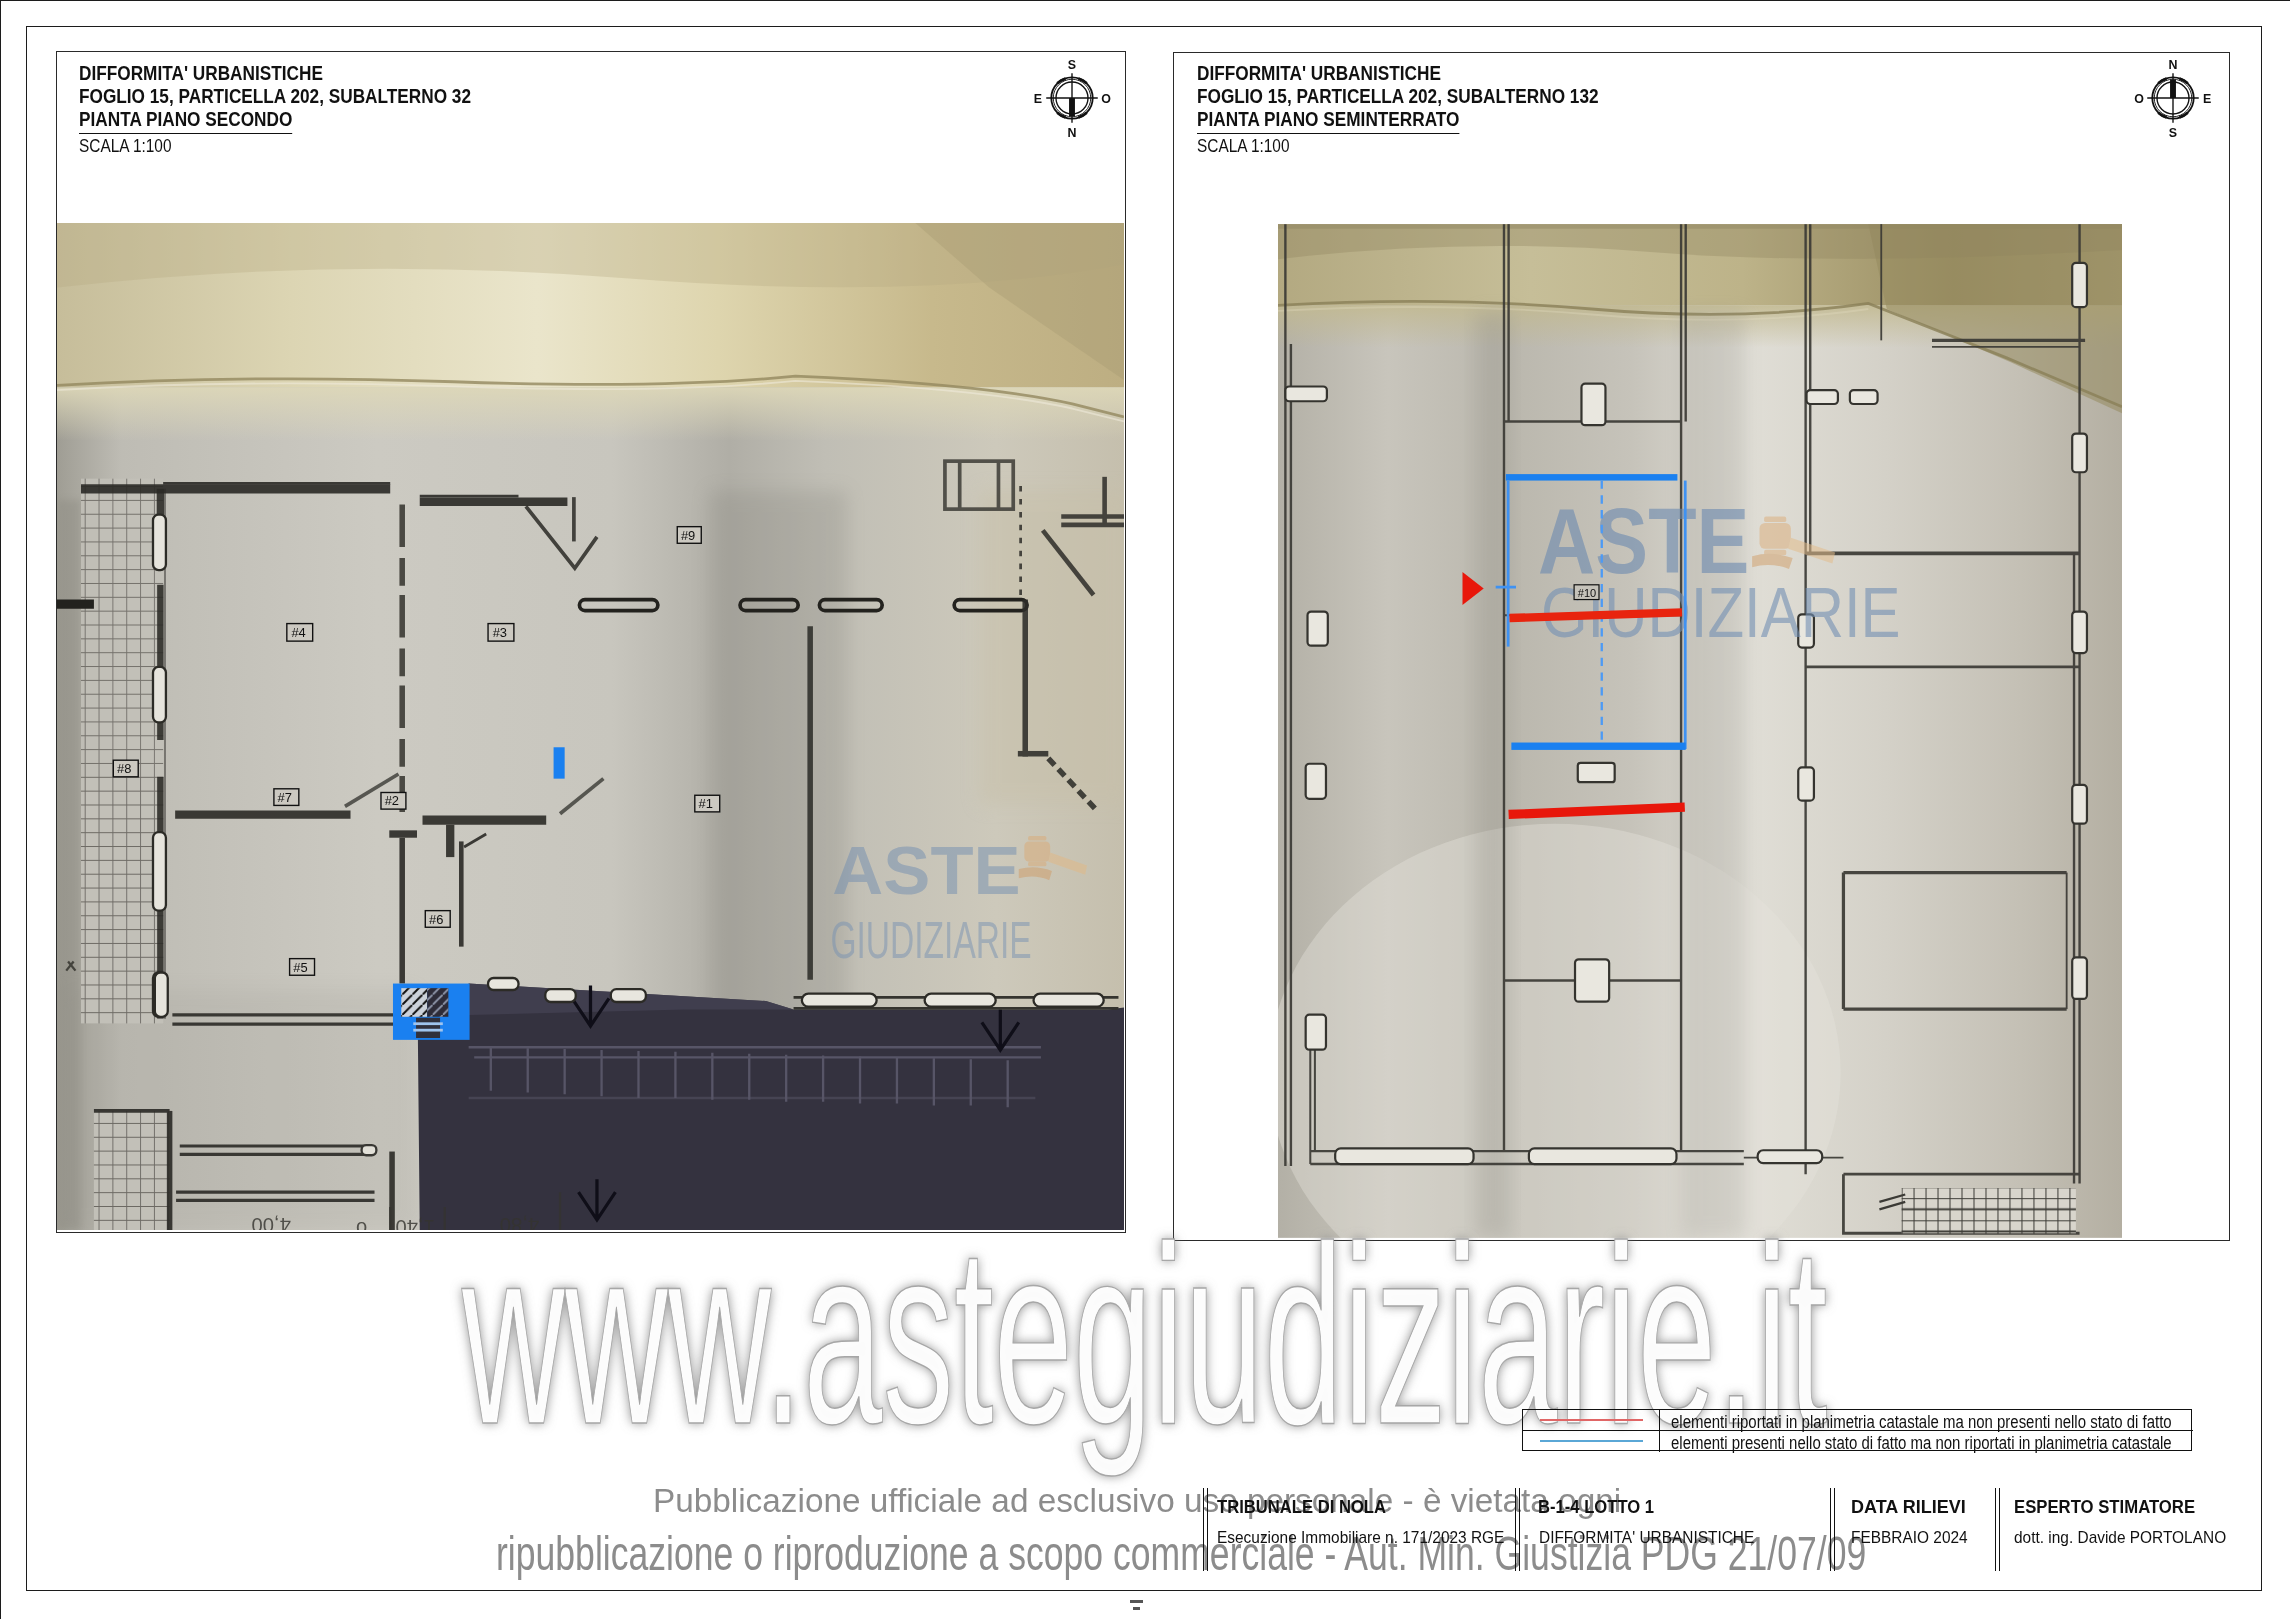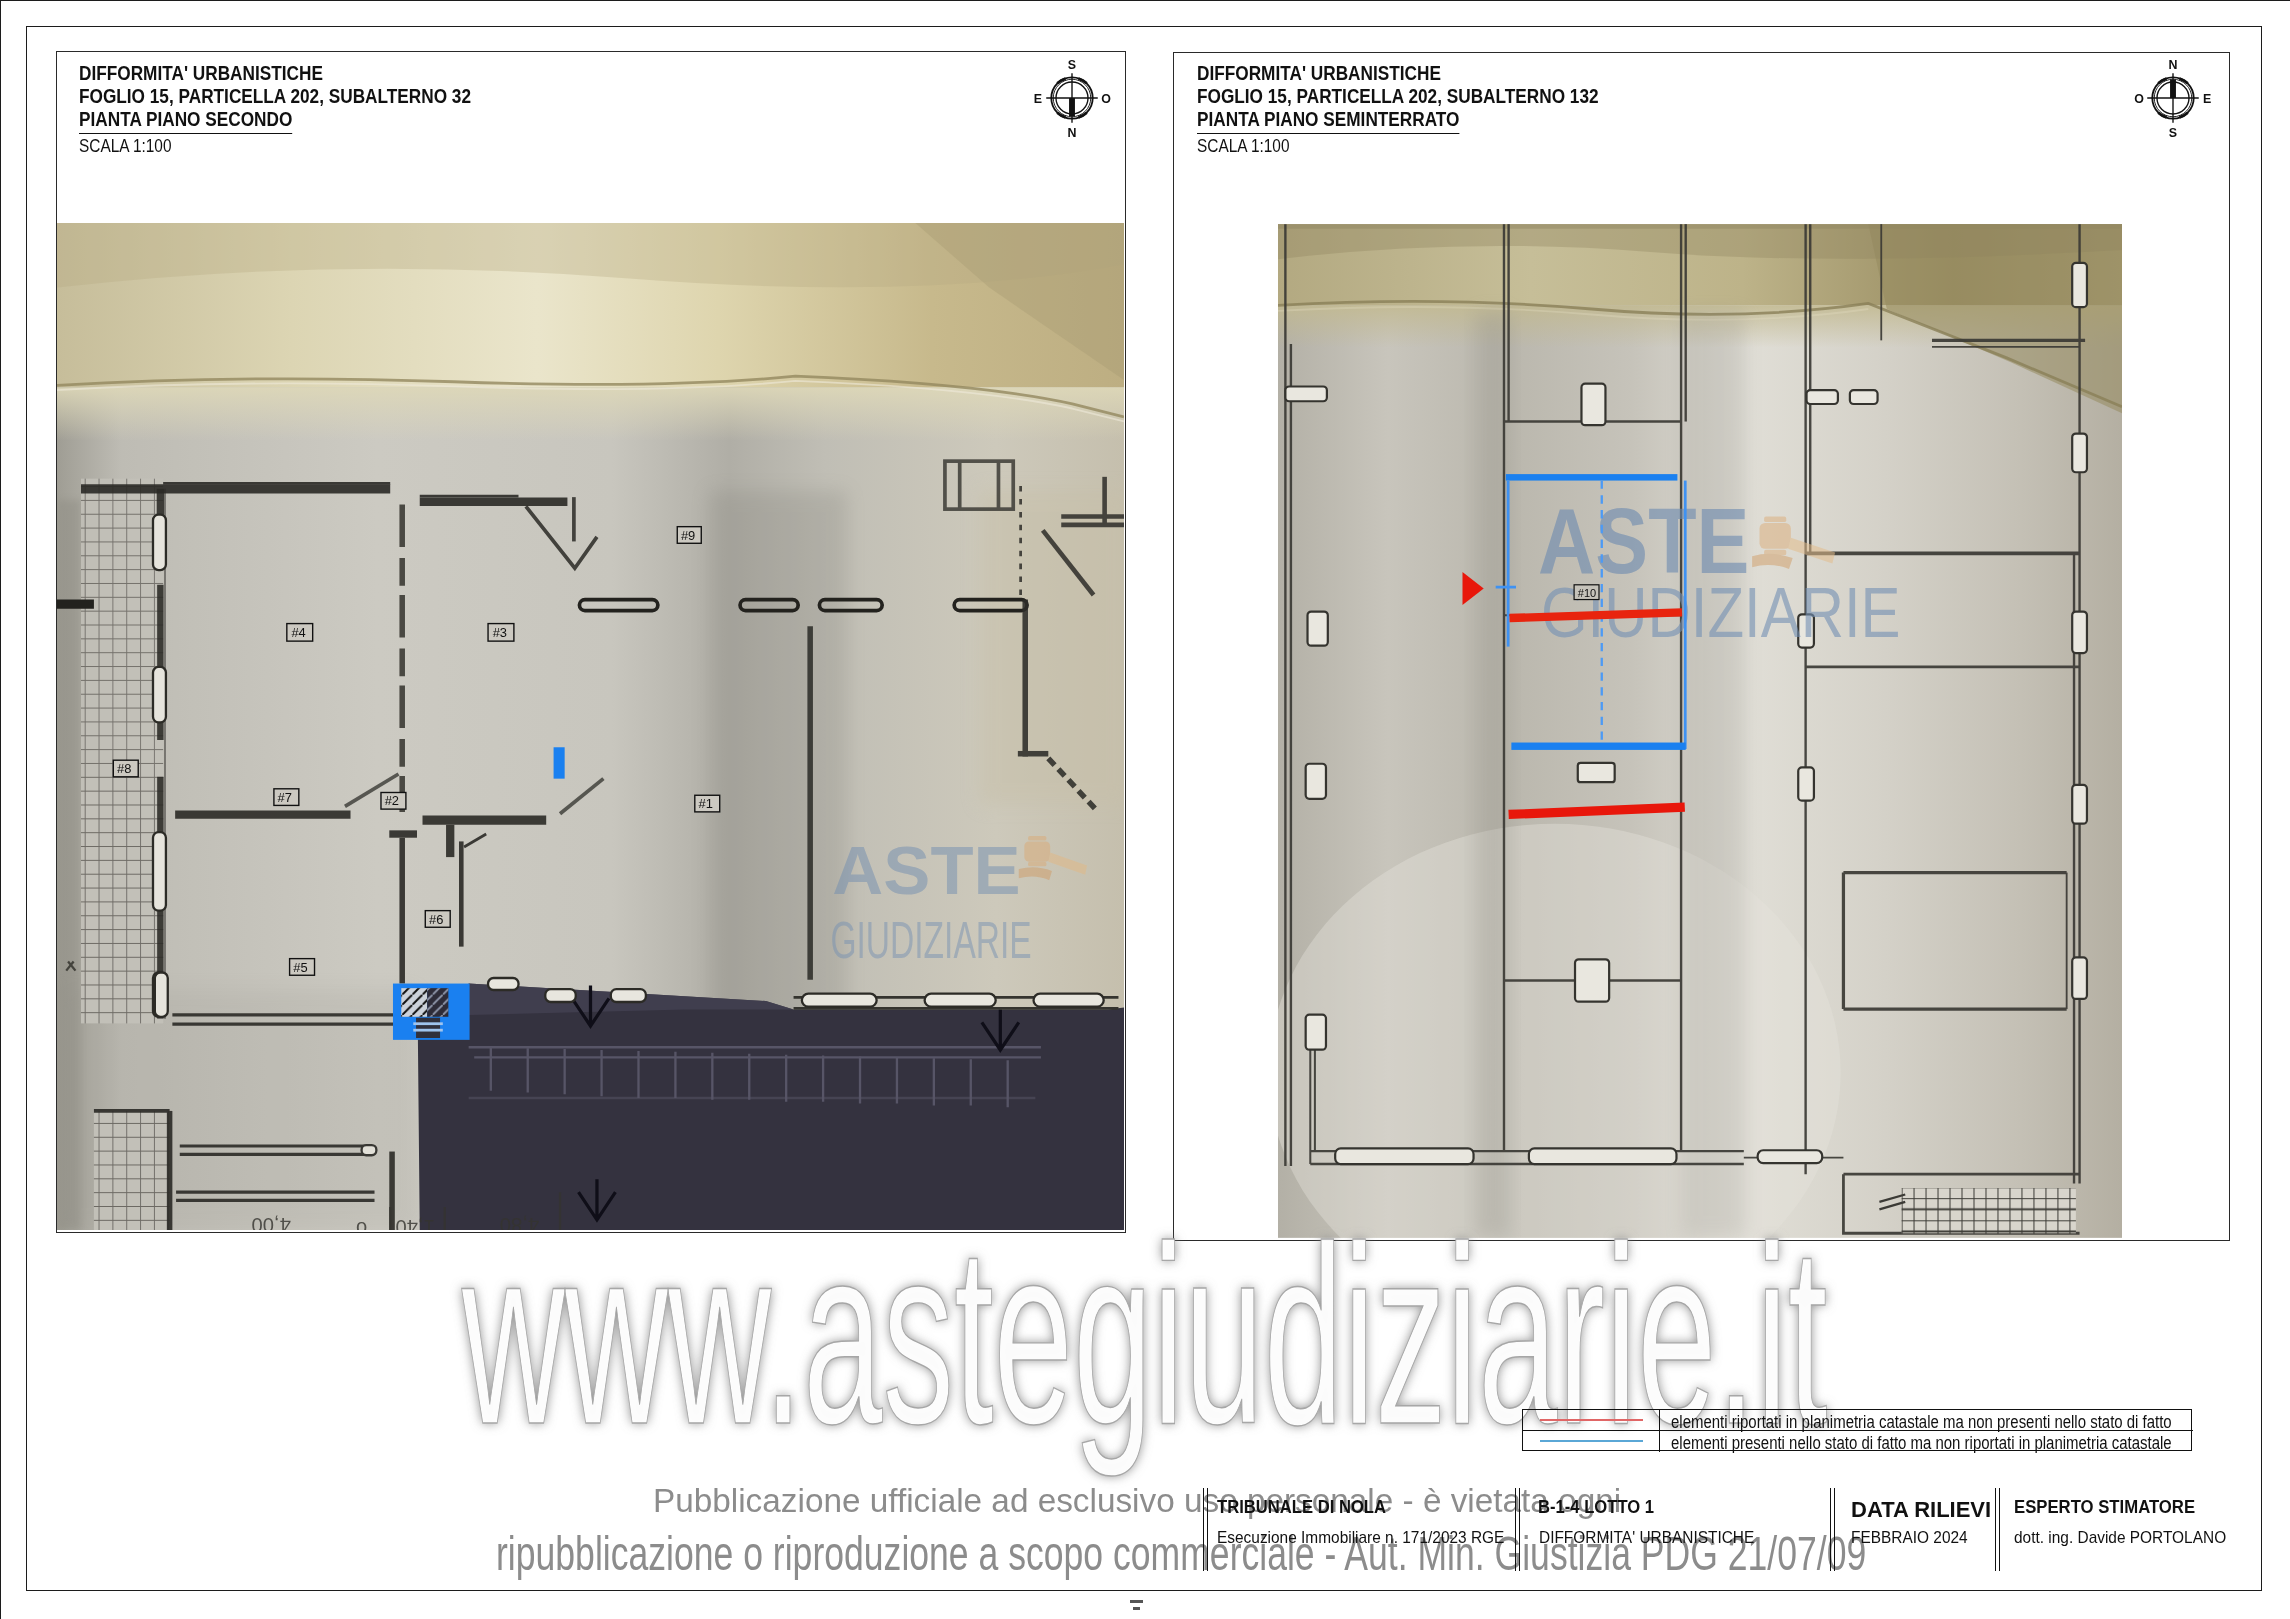--- a/index.html
+++ b/index.html
@@ -537,21 +537,21 @@
 <div class="abs" style="left:1515px;top:1488px;width:2.8px;height:83px;border-left:1.8px solid #111;border-right:1.8px solid #111;"></div>
 <div class="abs" style="left:1830px;top:1488px;width:2.8px;height:83px;border-left:1.8px solid #111;border-right:1.8px solid #111;"></div>
 <div class="abs" style="left:1995px;top:1488px;width:2.8px;height:83px;border-left:1.8px solid #111;border-right:1.8px solid #111;"></div>
 
 <div class="abs" style="left:1217px;top:1497px;font-size:17.5px;font-weight:bold;color:#111;white-space:nowrap;transform:scaleX(0.95);transform-origin:0 0;">TRIBUNALE DI NOLA</div>
 <div class="abs" style="left:1217px;top:1528px;font-size:16.6px;color:#111;white-space:nowrap;transform:scaleX(0.93);transform-origin:0 0;">Esecuzione Immobiliare n. 171/2023 RGE</div>
 
 <div class="abs" style="left:1538px;top:1497px;font-size:17.5px;font-weight:bold;color:#111;white-space:nowrap;transform:scaleX(0.95);transform-origin:0 0;">B-1-4 LOTTO 1</div>
 <div class="abs" style="left:1539px;top:1528px;font-size:16.6px;color:#111;white-space:nowrap;transform:scaleX(0.93);transform-origin:0 0;">DIFFORMITA' URBANISTICHE</div>
 
-<div class="abs" style="left:1851px;top:1497px;font-size:22px;font-weight:bold;color:#111;white-space:nowrap;">DATA RILIEVI</div>
+<div class="abs" style="left:1851px;top:1497px;font-size:18px;font-weight:bold;color:#111;white-space:nowrap;">DATA RILIEVI</div>
 <div class="abs" style="left:1851px;top:1528px;font-size:16.6px;color:#111;white-space:nowrap;transform:scaleX(0.93);transform-origin:0 0;">FEBBRAIO 2024</div>
 
 <div class="abs" style="left:2014px;top:1497px;font-size:17.5px;font-weight:bold;color:#111;white-space:nowrap;transform:scaleX(0.955);transform-origin:0 0;">ESPERTO STIMATORE</div>
 <div class="abs" style="left:2014px;top:1528px;font-size:16.6px;color:#111;white-space:nowrap;transform:scaleX(0.93);transform-origin:0 0;">dott. ing. Davide PORTOLANO</div>
 
 <div class="abs" style="left:1130px;top:1600px;width:13px;height:2.8px;background:#555;"></div>
 <div class="abs" style="left:1133px;top:1607px;width:6.5px;height:2.8px;background:#555;"></div>
 
 
 </body></html>

